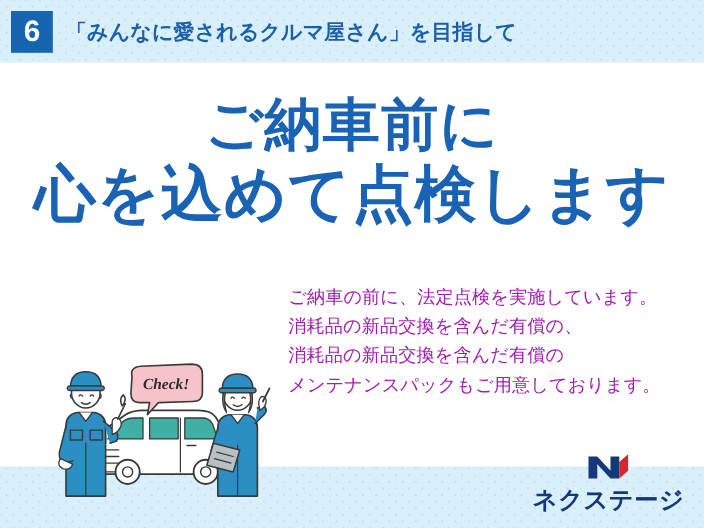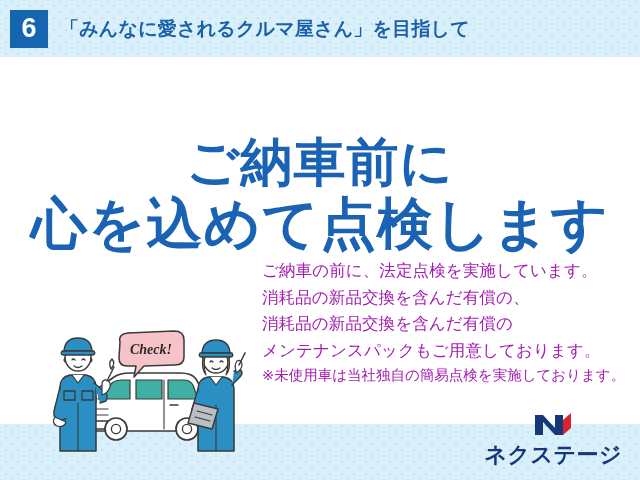--- a/index.html
+++ b/index.html
@@ -74,21 +74,20 @@
   .headline {
     position: absolute;
     left: 0;
     top: 30px;
     width: 640px;
     text-align: center;
     color: #1a62b3;
     font-weight: bold;
     line-height: 1.06;
     letter-spacing: 1px;
-    margin-top: 48px;
   }
   .headline .l1 {
     display: block;
     font-size: 52px;
   }
   .headline .l2 {
     display: block;
     font-size: 56px;
     margin-top: 4px;
   }
@@ -154,21 +153,20 @@
     <div class="headline">
       <span class="l1">ご納車前に</span>
       <span class="l2">心を込めて点検します</span>
     </div>
 
     <div class="body-copy">
       <div>ご納車の前に、法定点検を実施しています。</div>
       <div>消耗品の新品交換を含んだ有償の、</div>
       <div>消耗品の新品交換を含んだ有償の</div>
       <div>メンテナンスパックもご用意しております。</div>
-      <div class="note">※未使用車は当社独自の簡易点検を実施しております。</div>
     </div>
 
     <div class="illus">
       <svg width="200" height="132" viewBox="0 0 200 132" xmlns="http://www.w3.org/2000/svg">
         <g fill="none" stroke="#3a3a3a" stroke-width="1.3" stroke-linecap="round" stroke-linejoin="round">
 
           <g>
 
             <path d="M38 106 L38 78 Q38 68 48 62 L62 52 Q68 48 78 48 L128 48 Q140 48 144 54 L152 68 Q156 74 156 82 L156 106 Z" fill="#ffffff" stroke="#3a3a3a" stroke-width="1.6"></path>
 

